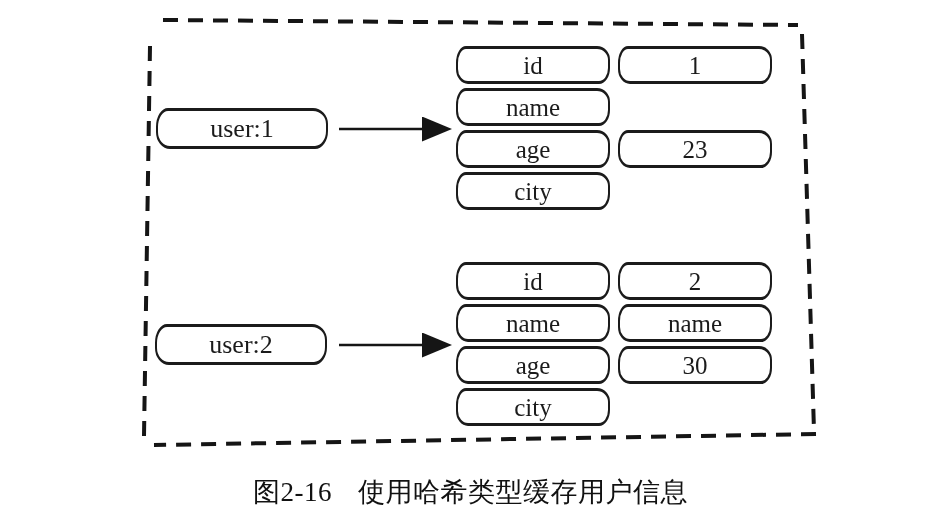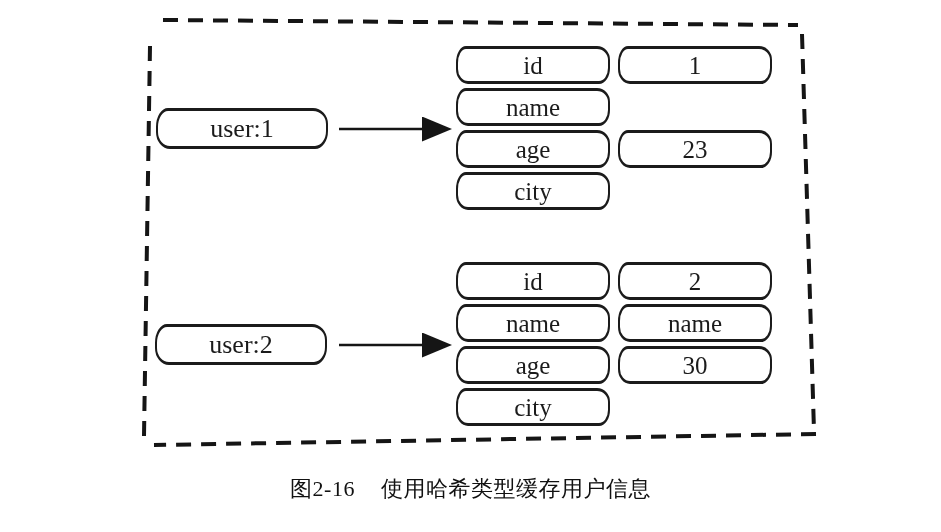--- a/index.html
+++ b/index.html
@@ -55,21 +55,21 @@
     gap: 8px;
   }
   .cell.field { width: 154px; height: 38px; }
   .cell.value { width: 154px; height: 38px; }
   .caption {
     position: absolute;
     left: 0;
     top: 474px;
     width: 941px;
     text-align: center;
-    font-size: 22px;
+    font-size: 27px;
     color: #111111;
     letter-spacing: 0.5px;
   }
   .caption .fig-label { margin-right: 26px; }
 </style>
 </head>
 <body>
 
 <div class="canvas">
 

